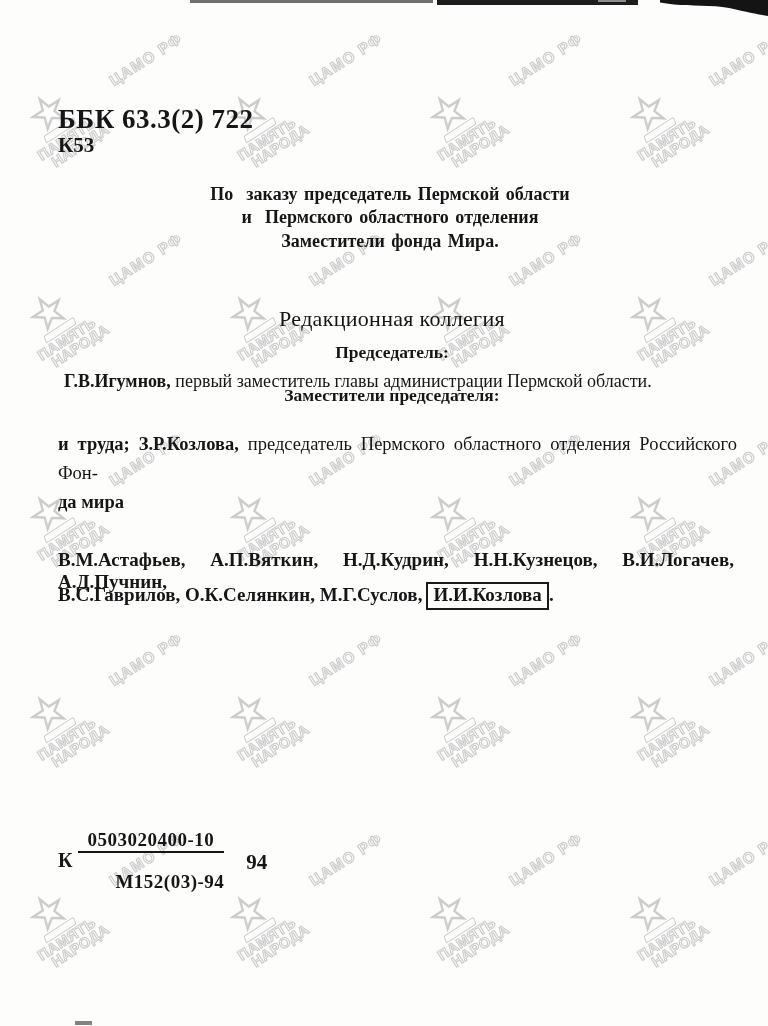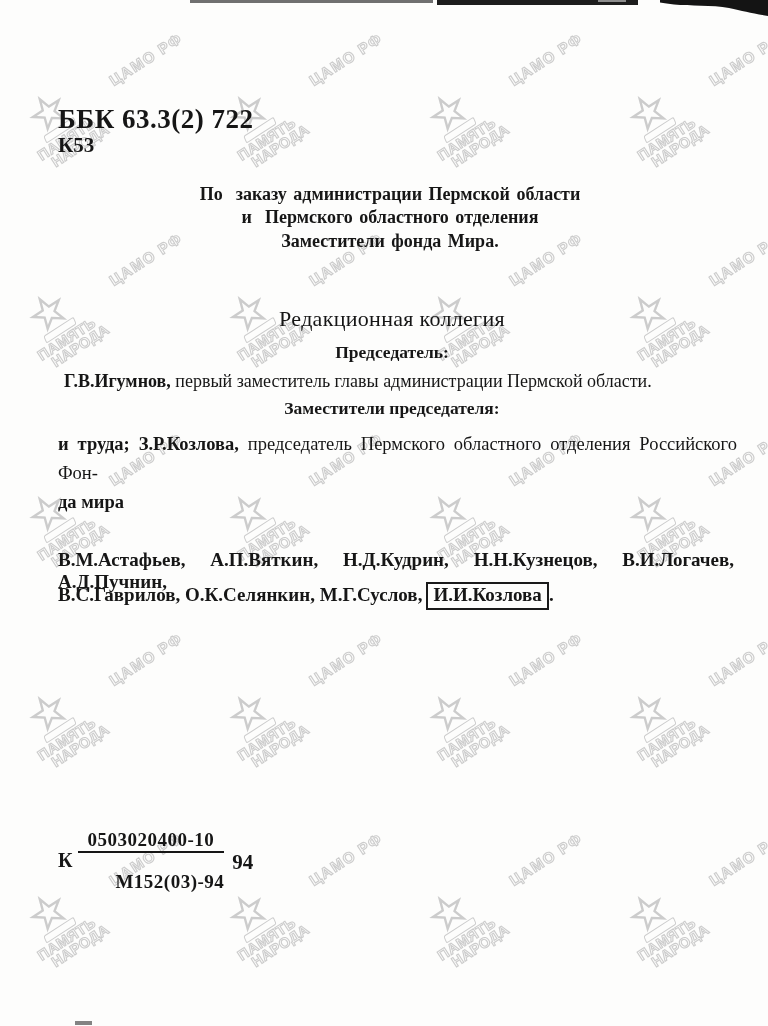--- a/index.html
+++ b/index.html
@@ -43,34 +43,34 @@
   .b{font-weight:bold;}
   .center{left:16px;right:0;text-align:center;}
   .bbk{left:58px;top:104px;font-size:27px;font-weight:bold;letter-spacing:.5px;}
   .k53{left:58px;top:133px;font-size:21px;font-weight:bold;}
   .commission{top:183px;left:12px;right:0;text-align:center;font-size:18px;font-weight:bold;line-height:23.3px;word-spacing:2px;}
   .commission div{white-space:pre-wrap;}
   .board-title{top:306px;font-size:22px;letter-spacing:.3px;}
   .sec-label{font-size:17.5px;font-weight:bold;}
   .chairman-label{top:342px;}
   .chairman{left:64px;top:371px;font-size:18px;white-space:nowrap;}
-  .deputies-label{top:398px;}
+  .deputies-label{top:385px;}
   .deputies{left:58px;top:430px;width:679px;font-size:18.5px;line-height:28.8px;}
   .jline{text-align:justify;text-align-last:justify;}
   .members-label{top:525px;}
   .members1{left:58px;top:549px;width:676px;font-size:19px;font-weight:bold;}
   .members2{left:58px;top:582px;font-size:19px;font-weight:bold;white-space:nowrap;}
   .shutemov-box{display:inline-block;border:2px solid #1a1a1a;padding:0 5px 2px;margin-left:4px;line-height:22px;}
   
   .catalog{left:58px;top:829px;display:flex;align-items:center;font-weight:bold;}
   .cat-letter{font-size:20px;margin-right:5px;}
   .cat-frac{display:inline-block;text-align:right;font-size:19px;}
   .cat-num{padding:0 10px 1px;border-bottom:2.5px solid #161616;line-height:21px;letter-spacing:.5px;}
   .cat-den{padding-top:18px;line-height:21px;letter-spacing:.5px;}
-  .cat-year{font-size:21px;margin-left:8px;padding-top:4px;}
+  .cat-year{font-size:21px;margin-left:22px;padding-top:4px;}
 </style>
 </head>
 <body>
 
 <div class="page" style="--wm-color: #cccccc;">
 
   <div class="wm-layer">
       <div class="wm wm-camo" style="left: 104px; top: 50px;">ЦАМО РФ</div>
       <div class="wm wm-star" style="left: 25px; top: 90px;">
         <div class="wm-star-glyph">★</div>
@@ -218,21 +218,21 @@
   <div class="art art3"></div>
   <svg class="art-corner" width="108" height="18" viewBox="0 0 108 18">
     <path d="M0,0 H108 V16 C92,13.5 83,11 69,8 C52,4.5 30,6.5 14,4.5 C9,4 4,3.2 0,2.6 Z" fill="#141414"></path>
   </svg>
   <div class="art art4"></div>
 
   <div class="txt bbk">ББК 63.3(2) 722</div>
   <div class="txt k53">К53</div>
 
   <div class="txt commission">
-    <div>По  заказу администрации Пермской области</div>
+    <div>По  заказу председатель Пермской области</div>
     <div>и  Пермского областного отделения</div>
     <div>Заместители фонда Мира.</div>
   </div>
 
   <div class="txt center board-title">Редакционная коллегия</div>
 
   <div class="txt chairman"><span class="b">Г.В.Игумнов,</span><span> первый заместитель главы администрации Пермской области.</span></div>
   <div class="txt center sec-label chairman-label">Председатель:</div>
 
   <div class="txt center sec-label deputies-label">Заместители председателя:</div>

